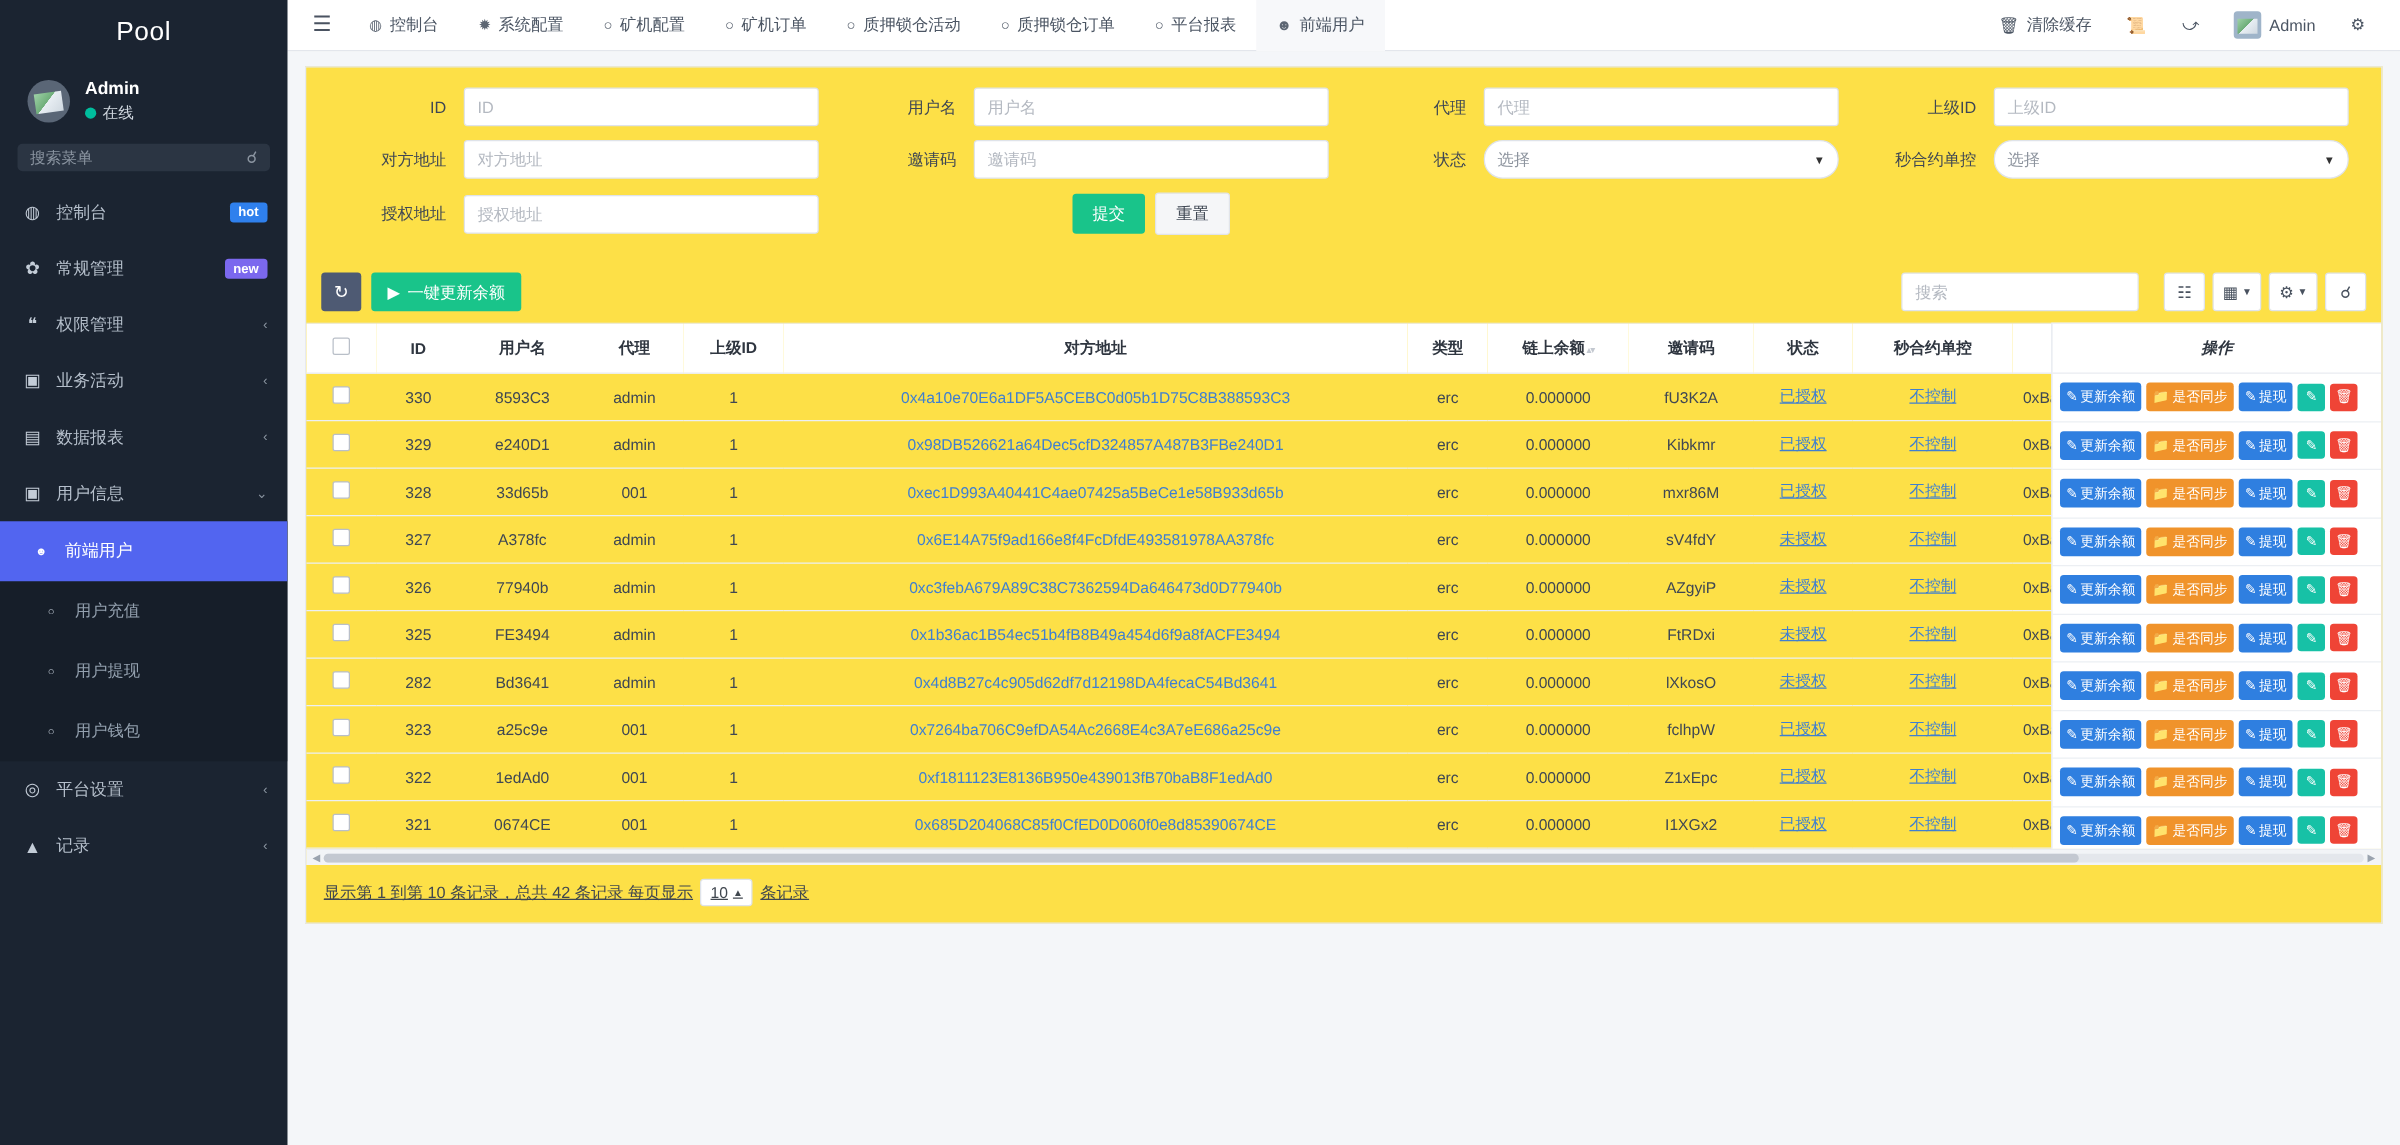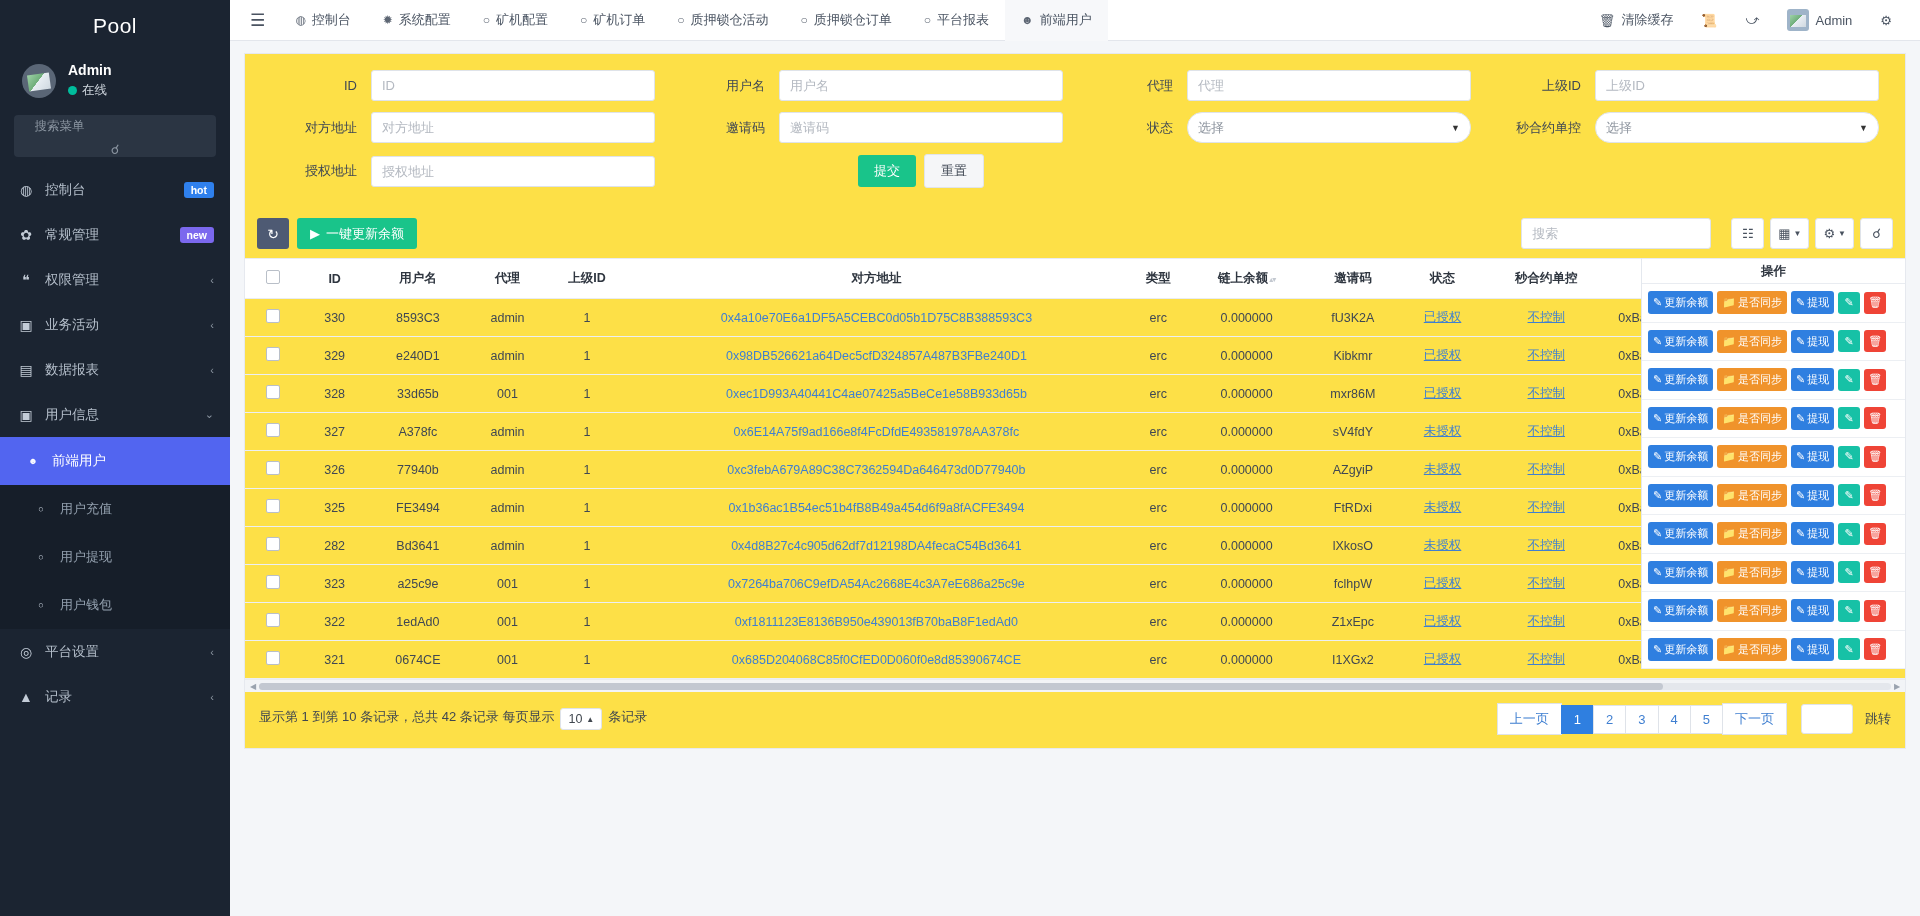--- a/index.html
+++ b/index.html
@@ -26,22 +26,22 @@
   }
   .avatar:after {
     content: ""; position: absolute; left: 6px; top: 10px; width: 22px; height: 16px;
     background: linear-gradient(135deg,#9fd3a8 0%,#6fae7a 45%,#e8eef3 46%,#cfd8e0 100%);
     transform: rotate(-8deg);
   }
   .pname { color: #fff; font-weight: bold; font-size: 14px; line-height: 17px; }
   .pstat { font-size: 12.5px; color: #cfd6de; display: flex; align-items: center; gap: 5px; margin-top: 3px;}
   .dot { width: 9px; height: 9px; border-radius: 50%; background: #00bd9d; display:inline-block; }
   .searchbox {
-    margin: 2px 14px 10px 14px; height: 42px; background: #2b3543; border-radius: 4px;
-    display: flex; align-items: center; padding: 0 10px; gap: 6px; flex-direction: column;
+    margin: 2px 14px 10px 14px; height: 22px; background: #2b3543; border-radius: 4px;
+    display: flex; align-items: center; padding: 0 10px; gap: 6px;
   }
   .searchbox input {
     background: transparent; border: none; outline: none; color: #9aa5b1;
     font-size: 12.5px; flex: 1; font-family: inherit;
   }
   .searchbox input::placeholder { color: #8b95a1; }
   .sicon { color: #8b95a1; font-size: 13px; }
 
   .menu { margin-top: 6px; }
   .mitem {
@@ -155,23 +155,23 @@
   .lnk { color: #3f7fd1; text-decoration: none; }
   .lnk.u { text-decoration: underline; }
   .cbx {
     width: 14px; height: 14px; border: 1px solid #b9bfc8; border-radius: 2px;
     display: inline-block; background: #fff;
   }
   .col-sort:after { content: " \25B4\25BE"; font-size: 8px; color: #c3c8d0; letter-spacing:-1px;}
 
   .ops { position: absolute; right: 0; top: 0; background: #fff; border-left: 1px solid #e4e8ee; }
   .ops-h {
-    height: 26px; display: flex; align-items: center; justify-content: center;
+    height: 41px; display: flex; align-items: center; justify-content: center;
     font-size: 12.5px; font-weight: bold; color: #2f3640;
-    border-top: 1px solid #e9ecf1; border-bottom: 1px solid #e9ecf1; width: 263px;
+    border-top: 1px solid #e9ecf1; border-bottom: 1px solid #e9ecf1; width: 263px; font-style: italic;
   }
   .ops-r {
     height: 38.5px; display: flex; align-items: center; gap: 4px; padding: 0 6px;
     border-bottom: 1px solid #eceff3; width: 263px;
   }
   .ab { border-radius: 3px; color: #fff; font-size: 11px; padding: 4px 5px; display: flex;
         align-items: center; gap: 2px; cursor: pointer; white-space: nowrap; }
   .ab-blue { background: #2f7fe0; }
   .ab-orange { background: #f0932b; }
   .ab-blue2 { background: #2f7fe0; }
@@ -182,21 +182,21 @@
   .hscroll {
     height: 13px; background: #f2f4f7; border-top: 1px solid #e9ecf1;
     display: flex; align-items: center; padding: 0 2px;
   }
   .hs-arrow { font-size: 8px; color: #9aa3af; width: 12px; text-align: center; }
   .hs-track { flex: 1; height: 7px; background: #e4e7ec; border-radius: 4px; position: relative; }
   .hs-thumb { position: absolute; left: 0; top: 0; height: 7px; width: 86%; background: #c3c8d1; border-radius: 4px; }
 
   
   .tfoot { display: flex; align-items: center; padding: 11px 14px 13px 14px; }
-  .finfo { font-size: 13px; color: #40474f; display: flex; gap: 6px; }
+  .finfo { font-size: 13px; color: #40474f; display: flex; align-items: center; gap: 6px; text-decoration: underline; }
   .perpage {
     border: 1px solid #dfe3e9; border-radius: 3px; padding: 3px 7px; font-size: 12.5px;
     display: inline-flex; align-items: center; gap: 4px; color: #40474f; background:#fff; cursor:pointer;
   }
   .pg { margin-left: auto; display: flex; align-items: center; gap: 0; }
   .pg a {
     border: 1px solid #dfe3e9; padding: 6px 12px; font-size: 13px; color: #3f7fd1;
     text-decoration: none; background: #fff; margin-left: -1px;
   }
   .pg a.on { background: #2f7fe0; border-color: #2f7fe0; color: #fff; }
@@ -811,29 +811,18 @@
 
         <div class="tfoot">
           <div class="finfo">
             <span>显示第 1 到第 10 条记录，总共 42 条记录 每页显示</span>
             <span class="perpage">
               <span>10</span>
               <span style="font-size:8px">▲</span>
             </span>
             <span>条记录</span>
           </div>
-          <div class="pg" id="pg">
-              <a href="#">上一页</a>
-              <a href="#" class="on">1</a>
-              <a href="#">2</a>
-              <a href="#">3</a>
-              <a href="#">4</a>
-              <a href="#">5</a>
-              <a href="#">下一页</a>
-              <input class="pgjump" style="">
-              <span class="pgbtn">跳转</span>
-            </div>
         </div>
 
       </div>
     </div>
   </div>
 </div>
 
 </body></html>

